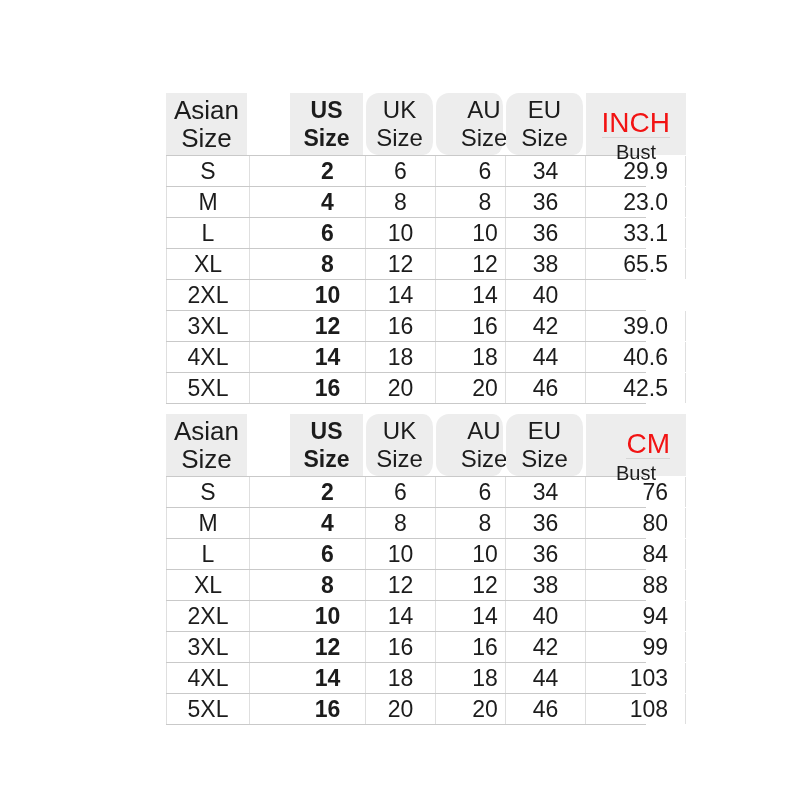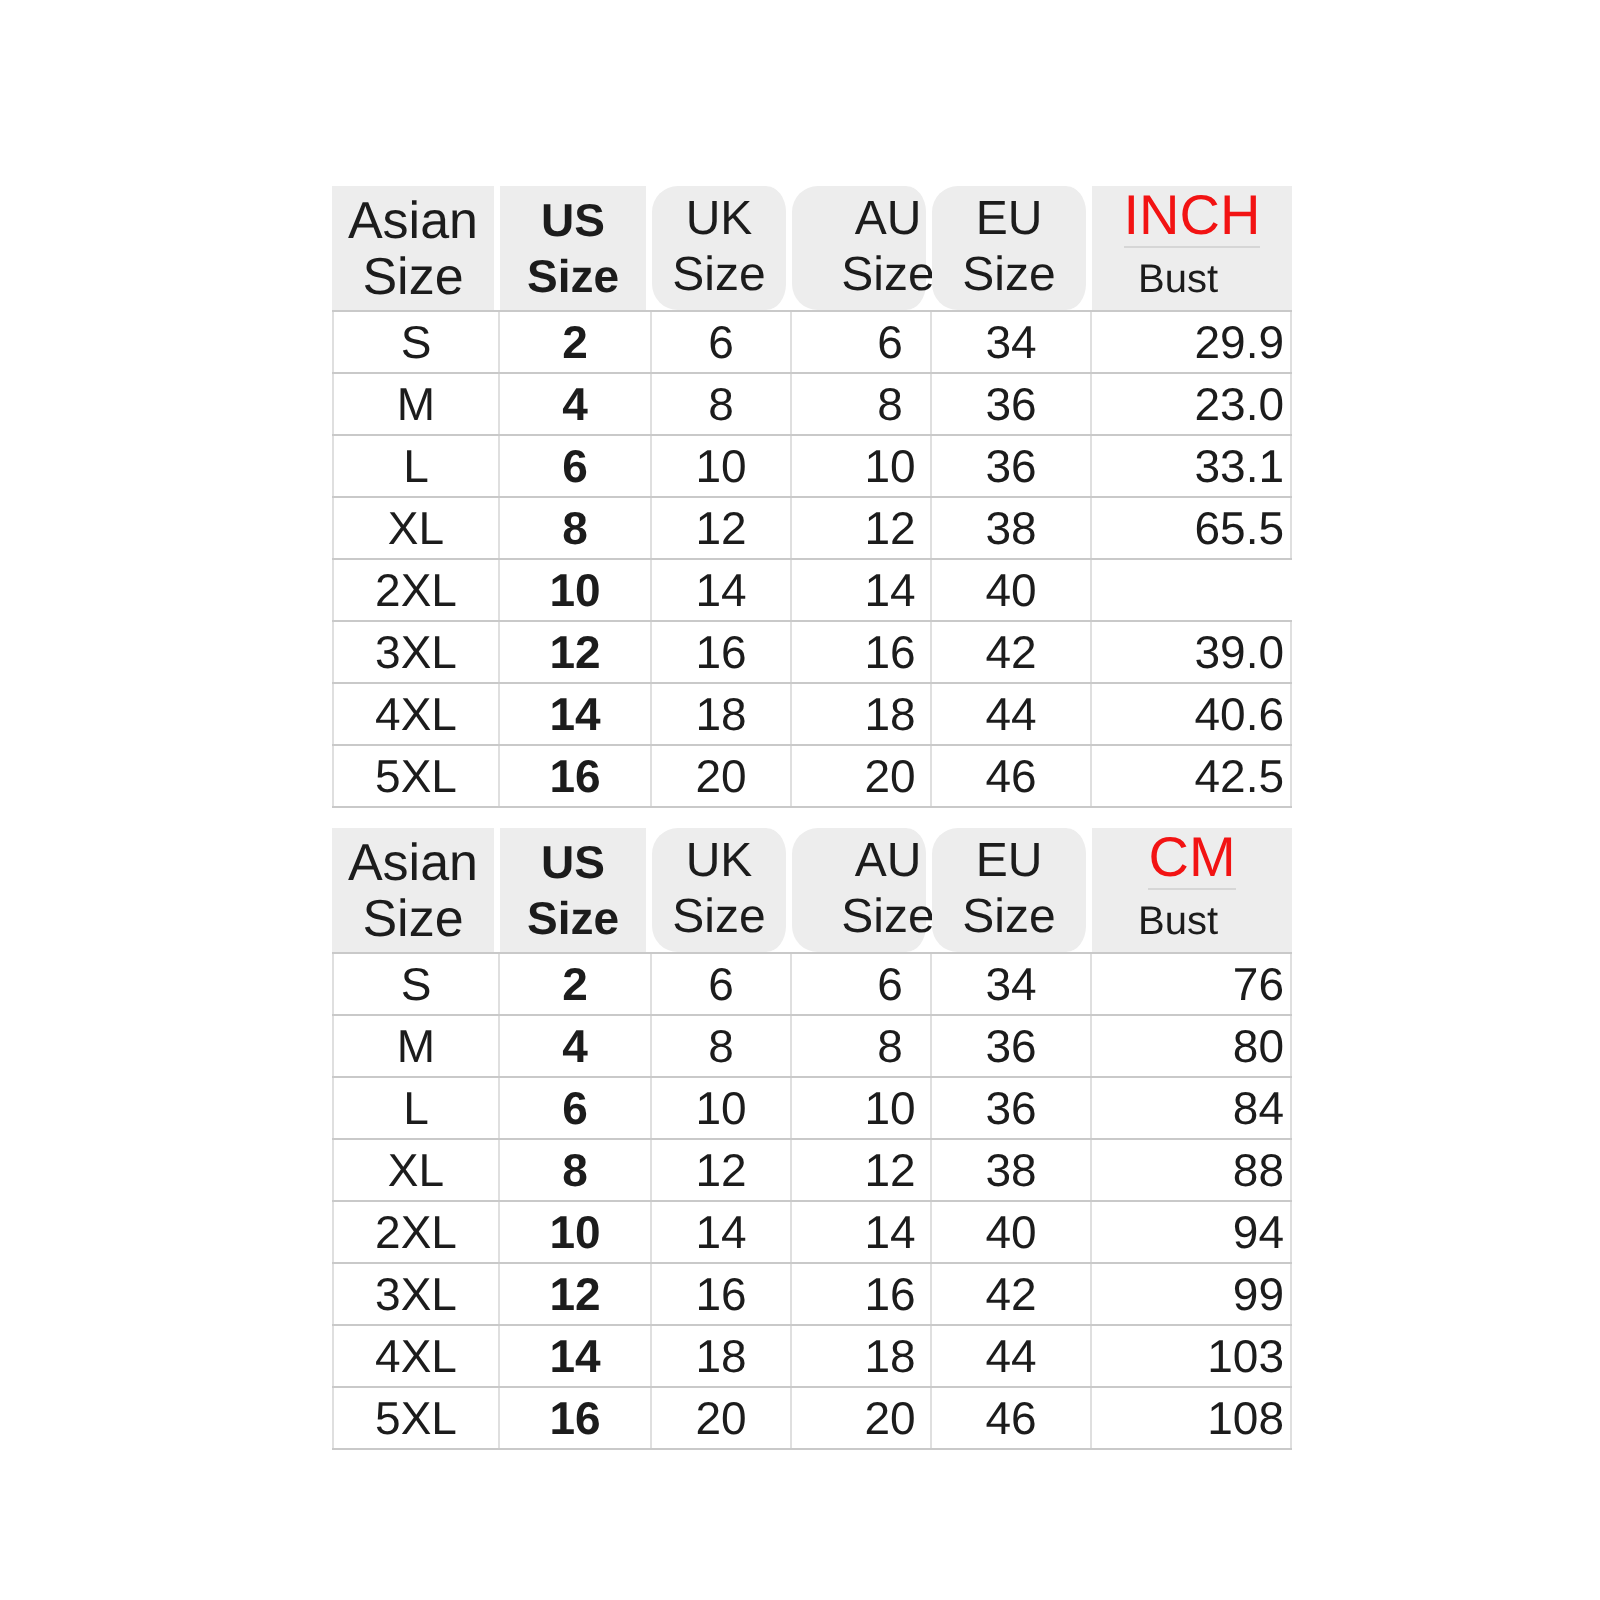--- a/index.html
+++ b/index.html
@@ -26,21 +26,21 @@
     background:var(--header-bg);
     display:flex;flex-direction:column;align-items:center;justify-content:center;
     box-sizing:border-box;flex-shrink:0;
     border-right:3px solid var(--bg);
     font-size:24px;line-height:28px;
   }
   .hline{display:block;text-align:center;}
   .style-asian{font-size:26px;font-weight:400;}
   .style-us{font-weight:700;font-size:23px;}
   .style-plain{font-weight:400;border-radius:13px;}
-  .hcell-unit{border-right:none;align-items:center;justify-content:flex-start;padding:0;}
+  .hcell-unit{border-right:none;align-items:flex-end;justify-content:flex-start;padding:16px;}
   .unit-top{
     height:31px;box-sizing:border-box;
     display:flex;align-items:center;justify-content:center;
     font-size:28px;line-height:28px;color:var(--red);
     border-bottom:1px solid var(--unit-line);
   }
   .unit-bottom{
     height:31px;box-sizing:border-box;
     display:flex;align-items:center;justify-content:flex-end;
     padding-right:14px;font-size:20px;
@@ -51,23 +51,23 @@
     border-bottom:1px solid var(--row-line);background:var(--bg);
   }
   .cell{
     display:flex;align-items:center;justify-content:center;
     box-sizing:border-box;flex-shrink:0;
     font-size:23px;color:var(--text);
     border-right:1px solid var(--col-line);
   }
   .cell.col-0{border-left:1px solid var(--col-line);}
   .cell.col-1{font-weight:700;}
-  .cell.col-5{justify-content:flex-end;padding-right:3px;}
+  .cell.col-5{justify-content:flex-end;padding-right:17px;}
   .col-0{width:84px;}
-  .col-1{width:76px;}
+  .col-1{width:76px;margin-left:40px;}
   .col-2{width:70px;}
   .col-3{width:70px;padding-left:29px;}
   .col-4{width:80px;}
   .col-5{width:100px;}
 </style>
 </head>
 <body>
 
 <div class="canvas">
   <div class="chart-wrap">

